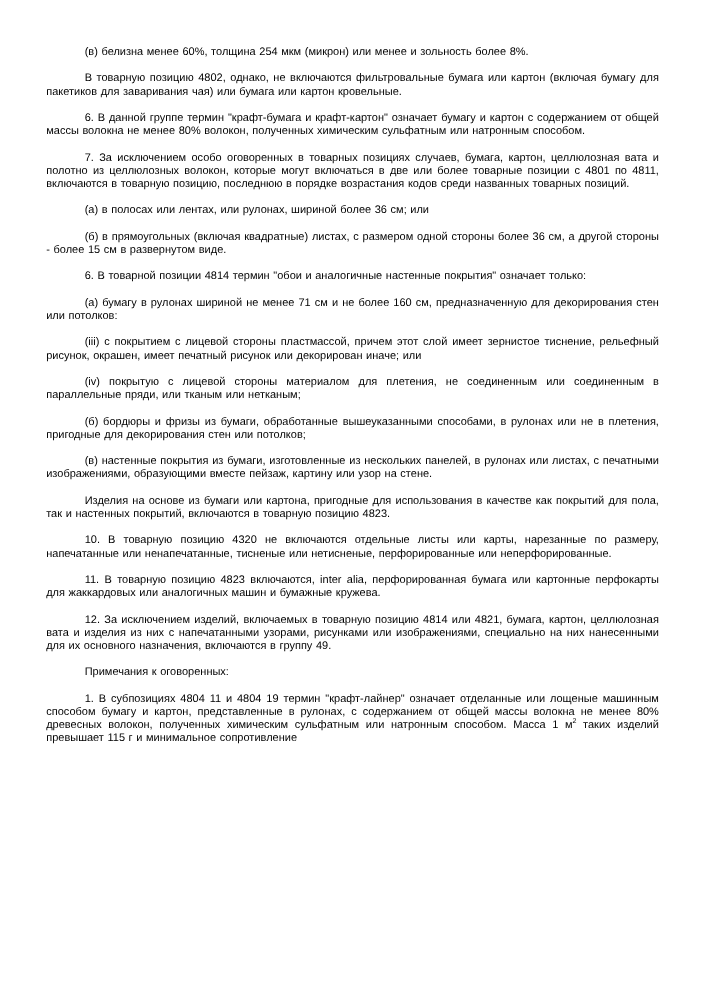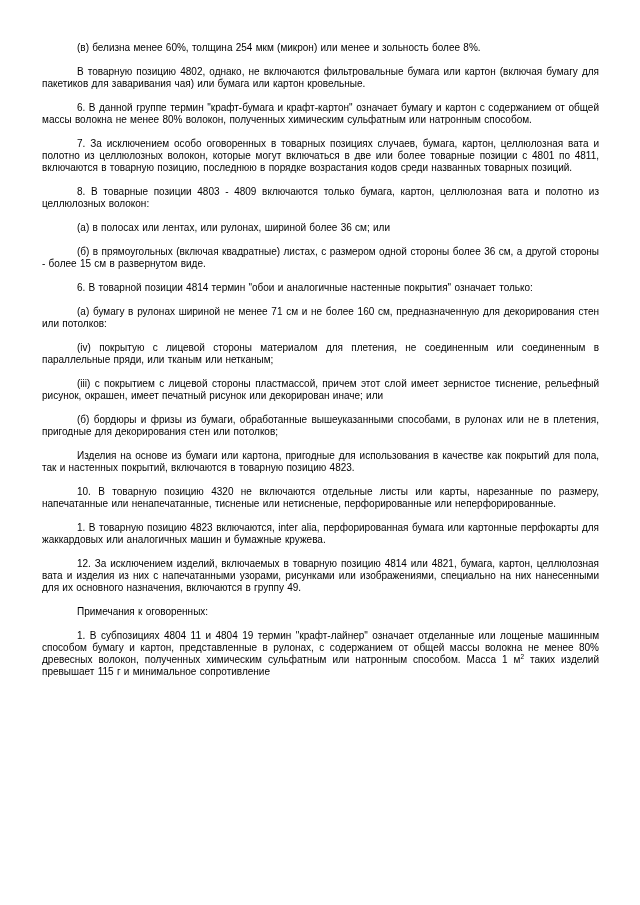--- a/index.html
+++ b/index.html
@@ -36,27 +36,27 @@
   }
 </style>
 </head>
 <body>
 
 <div class="page">
   <p class="para">(в) белизна менее 60%, толщина 254 мкм (микрон) или менее и зольность более 8%.</p>
   <p class="para">В товарную позицию 4802, однако, не включаются фильтровальные бумага или картон (включая бумагу для пакетиков для заваривания чая) или бумага или картон кровельные.</p>
   <p class="para">6. В данной группе термин "крафт-бумага и крафт-картон" означает бумагу и картон с содержанием от общей массы волокна не менее 80% волокон, полученных химическим сульфатным или натронным способом.</p>
   <p class="para">7. За исключением особо оговоренных в товарных позициях случаев, бумага, картон, целлюлозная вата и полотно из целлюлозных волокон, которые могут включаться в две или более товарные позиции с 4801 по 4811, включаются в товарную позицию, последнюю в порядке возрастания кодов среди названных товарных позиций.</p>
-  <p class="para">8. В товарные позиции 4803 - 4809 включаются только бумага, картон, целлюлозная вата и полотно из целлюлозных волокон:</p>
   <p class="para">(а) в полосах или лентах, или рулонах, шириной более 36 см; или</p>
   <p class="para">(б) в прямоугольных (включая квадратные) листах, с размером одной стороны более 36 см, а другой стороны - более 15 см в развернутом виде.</p>
   <p class="para">6. В товарной позиции 4814 термин "обои и аналогичные настенные покрытия" означает только:</p>
   <p class="para">(а) бумагу в рулонах шириной не менее 71 см и не более 160 см, предназначенную для декорирования стен или потолков:</p>
+  <p class="para">(iii) с покрытием с лицевой стороны пластмассой, причем этот слой имеет зернистое тиснение, рельефный рисунок, окрашен, имеет печатный рисунок или декорирован иначе; или</p>
   <p class="para">(iv) покрытую с лицевой стороны материалом для плетения, не соединенным или соединенным в параллельные пряди, или тканым или нетканым;</p>
-  <p class="para">(iii) с покрытием с лицевой стороны пластмассой, причем этот слой имеет зернистое тиснение, рельефный рисунок, окрашен, имеет печатный рисунок или декорирован иначе; или</p>
   <p class="para">(б) бордюры и фризы из бумаги, обработанные вышеуказанными способами, в рулонах или не в плетения, пригодные для декорирования стен или потолков;</p>
+  <p class="para">(в) настенные покрытия из бумаги, изготовленные из нескольких панелей, в рулонах или листах, с печатными изображениями, образующими вместе пейзаж, картину или узор на стене.</p>
   <p class="para">Изделия на основе из бумаги или картона, пригодные для использования в качестве как покрытий для пола, так и настенных покрытий, включаются в товарную позицию 4823.</p>
   <p class="para">10. В товарную позицию 4320 не включаются отдельные листы или карты, нарезанные по размеру, напечатанные или ненапечатанные, тисненые или нетисненые, перфорированные или неперфорированные.</p>
-  <p class="para">1. В товарную позицию 4823 включаются, inter alia, перфорированная бумага или картонные перфокарты для жаккардовых или аналогичных машин и бумажные кружева.</p>
+  <p class="para">11. В товарную позицию 4823 включаются, inter alia, перфорированная бумага или картонные перфокарты для жаккардовых или аналогичных машин и бумажные кружева.</p>
   <p class="para">12. За исключением изделий, включаемых в товарную позицию 4814 или 4821, бумага, картон, целлюлозная вата и изделия из них с напечатанными узорами, рисунками или изображениями, специально на них нанесенными для их основного назначения, включаются в группу 49.</p>
   <p class="para">Примечания к оговоренных:</p>
   <p class="para"><span>1. В субпозициях 4804 11 и 4804 19 термин "крафт-лайнер" означает отделанные или лощеные машинным способом бумагу и картон, представленные в рулонах, с содержанием от общей массы волокна не менее 80% древесных волокон, полученных химическим сульфатным или натронным способом. Масса 1 м</span><sup>2</sup><span> таких изделий превышает 115 г и минимальное сопротивление</span></p>
 </div>
 
 </body></html>

